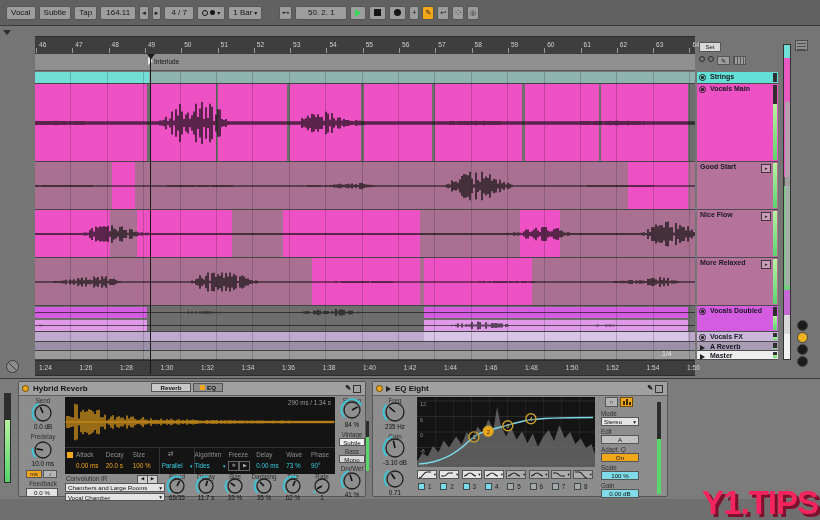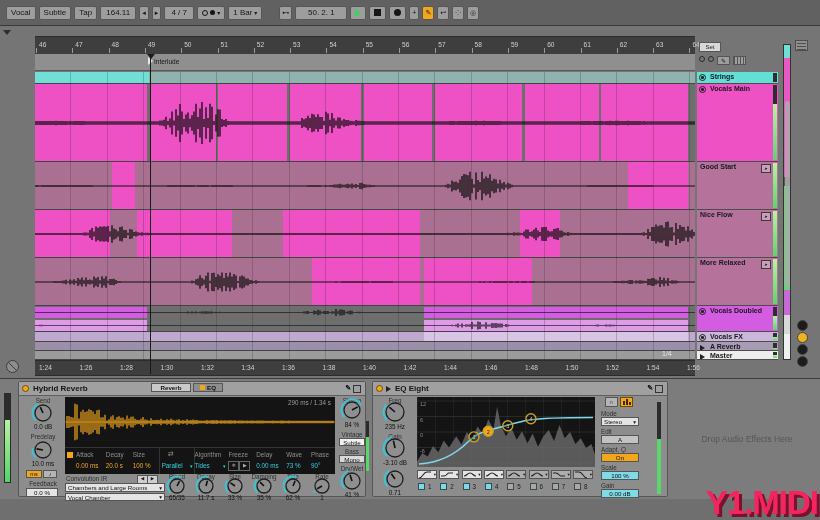--- a/index.html
+++ b/index.html
@@ -662,20 +662,17 @@
             <circle cx="13" cy="13" r="9" fill="#8f8f8f" stroke="#1f1f1f" stroke-width="1.3"></circle>
             <line x1="13" y1="13" x2="11.4" y2="5.7" stroke="#111" stroke-width="1.6"></line>
           </svg></div>
         <div class="knobw" style="left: 10px; top: 85px;"><svg width="24" height="24">
             <path d="M4.6 19.4 A10.5 10.5 0 0 1 6.0 3.4" stroke="#38c6d8" stroke-width="1.8" fill="none"></path>
             <circle cx="12" cy="12" r="8" fill="#8f8f8f" stroke="#1f1f1f" stroke-width="1.3"></circle>
             <line x1="12" y1="12" x2="8.3" y2="6.7" stroke="#111" stroke-width="1.6"></line>
           </svg></div>
       </div>
 
-    <div class="abs" style="left:676px;top:2px;width:142px;height:116px;display:flex;align-items:center;justify-content:center">
-      <span style="font-size:8.5px;color:#565656">Drop Audio Effects Here</span>
-    </div>
   </div>
 
 
-  <div class="watermark">Y1.MIDI</div>
+  <div class="watermark">Y1.TIPS</div>
 </div>
 
 </body></html>

